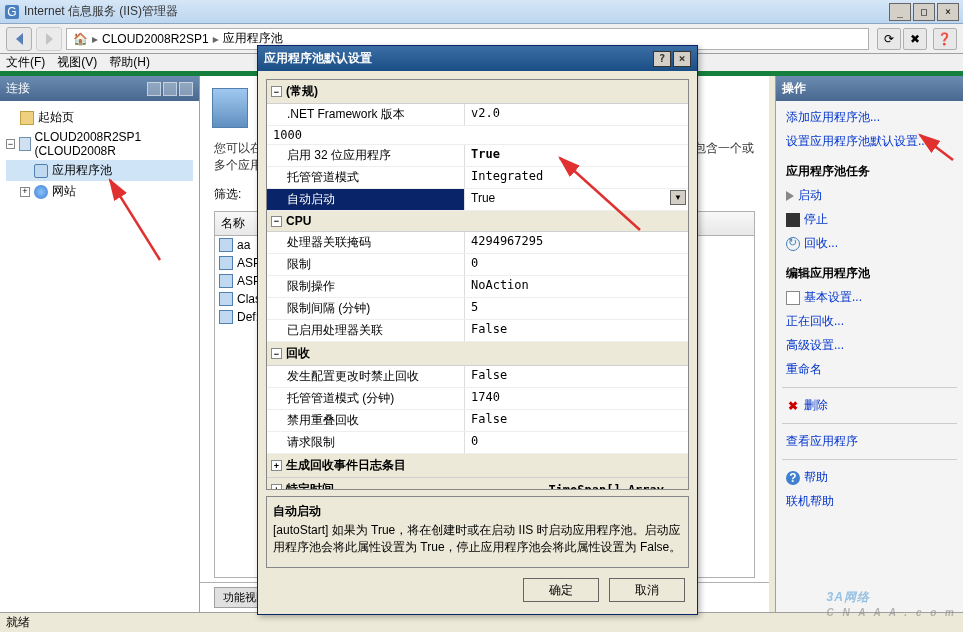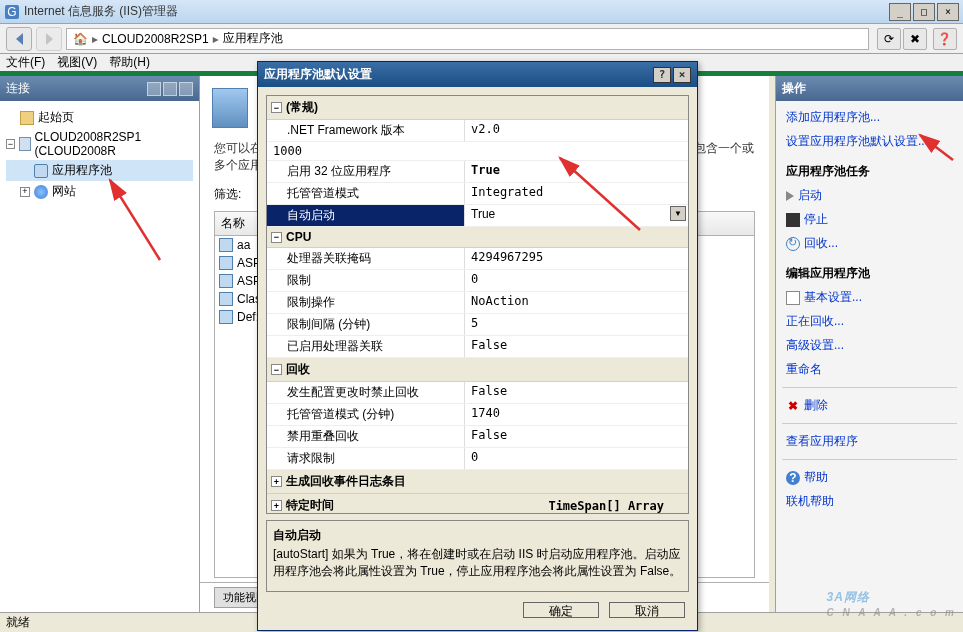--- a/index.html
+++ b/index.html
@@ -70,39 +70,39 @@
 .aicon.recycle { border: 1px solid #4080c0; border-radius: 50%; position: relative; }
 .aicon.recycle::after { content: "↻"; position: absolute; top: -2px; left: 1px; color: #4080c0; font-size: 11px; }
 .aicon.x { color: #c00; font-weight: bold; display: flex; align-items: center; justify-content: center; }
 .aicon.help { background: #4080d0; color: #fff; border-radius: 50%; display: flex; align-items: center; justify-content: center; font-weight: bold; }
 .aicon.page { background: #fff; border: 1px solid #888; }
 
 
 .statusbar { height: 20px; background: #ece9d8; border-top: 1px solid #a0a0a0; display: flex; align-items: center; padding: 0 6px; }
 
 
-.dialog { position: absolute; left: 257px; top: 45px; width: 441px; height: 570px; background: #ece9d8; border: 1px solid #0a246a; box-shadow: 2px 2px 6px rgba(0,0,0,0.3); z-index: 100; display: flex; flex-direction: column; margin-top: 16px; }
+.dialog { position: absolute; left: 257px; top: 45px; width: 441px; height: 570px; background: #ece9d8; border: 1px solid #0a246a; box-shadow: 2px 2px 6px rgba(0,0,0,0.3); z-index: 100; display: flex; flex-direction: column; }
 .dialog-title { background: linear-gradient(#3a6ea5,#1a4e85); color: #fff; padding: 4px 6px; display: flex; justify-content: space-between; align-items: center; font-weight: bold; }
 .dialog-title-btns { display: flex; gap: 2px; }
 .dialog-title-btns span { width: 18px; height: 16px; background: #d4d0c8; border: 1px solid #333; display: flex; align-items: center; justify-content: center; font-size: 11px; font-family: monospace; color: #333; cursor: pointer; }
 .dialog-body { flex: 1; padding: 8px; display: flex; flex-direction: column; gap: 6px; overflow: hidden; }
 .prop-grid { flex: 1; background: #fff; border: 1px solid #888; overflow-y: auto; overflow-x: hidden; }
 .prop-cat { background: #ece9d8; padding: 3px 4px; font-weight: bold; display: flex; align-items: center; gap: 4px; border-bottom: 1px solid #d0d0d0; }
 .prop-cat .exp { width: 11px; height: 11px; border: 1px solid #888; background: #fff; display: inline-flex; align-items: center; justify-content: center; font-size: 9px; cursor: pointer; }
 .prop-row { display: flex; border-bottom: 1px solid #eee; }
 .prop-name { width: 198px; padding: 2px 4px 2px 20px; border-right: 1px solid #ddd; }
 .prop-val { flex: 1; padding: 2px 6px; font-family: Tahoma, monospace; }
 .prop-row.selected .prop-name { background: #0a246a; color: #fff; }
 .prop-row.selected .prop-val { background: #fff; position: relative; }
 .prop-row.selected .prop-val .dd { position: absolute; right: 2px; top: 1px; width: 16px; height: 15px; background: #d4d0c8; border: 1px solid #666; display: flex; align-items: center; justify-content: center; font-size: 8px; cursor: pointer; }
 .prop-val.bold { font-weight: bold; }
 .prop-desc { background: #ece9d8; border: 1px solid #888; padding: 6px; height: 72px; }
 .prop-desc .dname { font-weight: bold; margin-bottom: 2px; }
 .dialog-buttons { display: flex; justify-content: flex-end; gap: 10px; padding: 4px; }
-.dlg-btn { width: 76px; height: 16px; background: #ece9d8; border: 1px solid #666; cursor: pointer; }
+.dlg-btn { width: 76px; height: 24px; background: #ece9d8; border: 1px solid #666; cursor: pointer; }
 
 
 .red-arrow { position: absolute; z-index: 200; pointer-events: none; }
 
 
 .watermark { position: absolute; right: 6px; bottom: 14px; z-index: 50; opacity: 0.6; font-style: italic; color: #5aa0d8; font-size: 22px; font-weight: bold; letter-spacing: 1px; }
 .watermark .sub { display: block; font-size: 10px; letter-spacing: 3px; color: #888; }
 </style>
 </head>
 <body>

